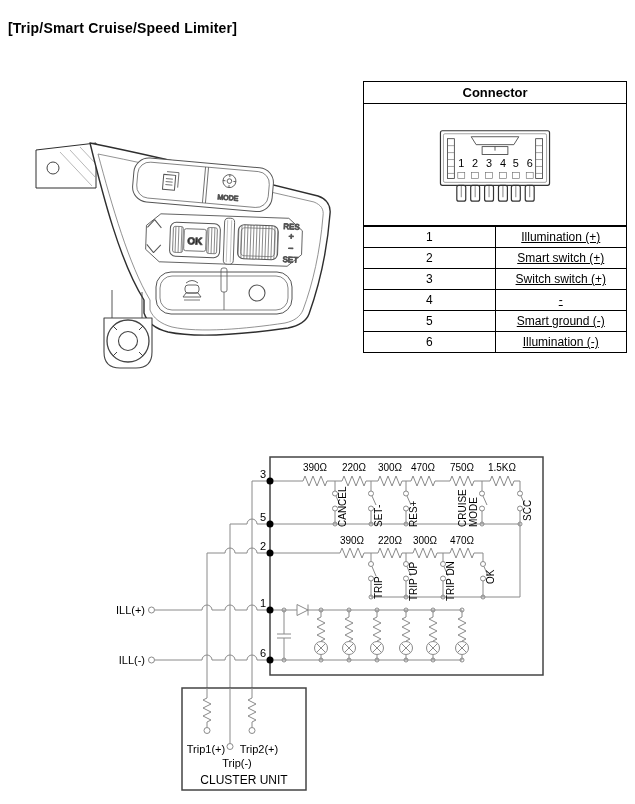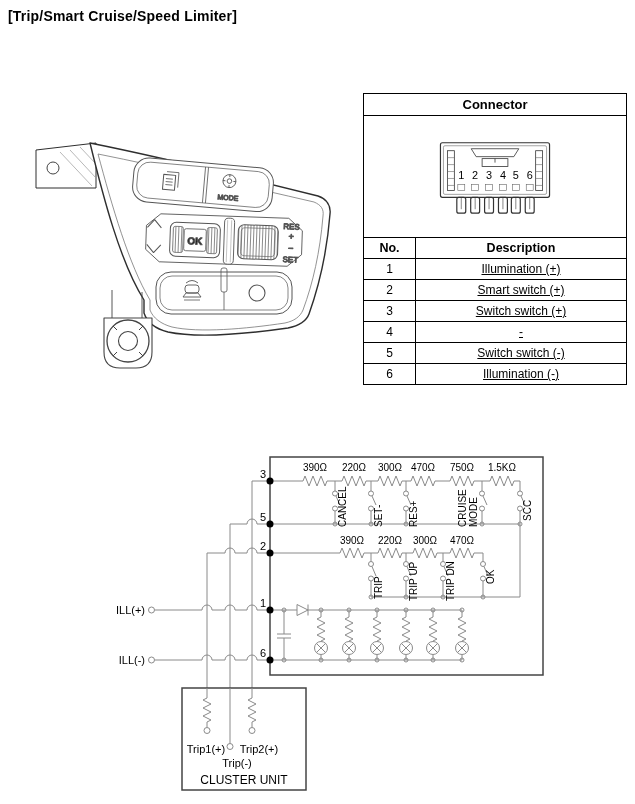--- a/index.html
+++ b/index.html
@@ -1,20 +1,20 @@
 <!DOCTYPE html>
 <html><head>
 <meta charset="utf-8">
 <style>
   html,body{margin:0;padding:0;background:#fff;}
   #page{position:relative;width:635px;height:804px;background:#fff;overflow:hidden;
         font-family:"Liberation Sans",sans-serif;color:#000;}
-  #title{position:absolute;left:8px;top:8px;font-size:14px;font-weight:bold;letter-spacing:0.2px;}
+  #title{position:absolute;left:8px;top:20px;font-size:14px;font-weight:bold;letter-spacing:0.2px;}
   
-  .conn-table{position:absolute;left:363px;top:93px;width:262px;border:1.5px solid #000;background:#fff;}
+  .conn-table{position:absolute;left:363px;top:81px;width:262px;border:1.5px solid #000;background:#fff;}
   .conn-header{height:21px;line-height:21px;text-align:center;font-weight:bold;font-size:13px;
                border-bottom:1.2px solid #000;}
   .conn-drawing{height:121px;border-bottom:1.2px solid #000;}
   .conn-drawing svg{display:block;}
   table.pins{border-collapse:collapse;width:100%;font-size:12px;table-layout:fixed;}
   table.pins th,table.pins td{border:1px solid #000;text-align:center;height:20px;padding:0;}
   table.pins th{font-weight:bold;font-size:12.5px;}
   table.pins .noCol{width:51px;}
   table.pins tr td:first-child{border-left:none;}
   table.pins tr td:last-child{border-right:none;text-decoration:underline;}
@@ -165,43 +165,39 @@
         <text x="111" y="64">2</text>
         <text x="125" y="64">3</text>
         <text x="139" y="64">4</text>
         <text x="152" y="64">5</text>
         <text x="166" y="64">6</text>
       </g>
     </svg>
   </div>
   <table class="pins">
     <tbody>
-          <tr>
-      <th class="noCol">No.</th>
-      <th>Description</th>
-    </tr>
     <tr>
             <td>1</td>
             <td>Illumination (+)</td>
           </tr>
     <tr>
             <td>2</td>
             <td>Smart switch (+)</td>
           </tr>
     <tr>
             <td>3</td>
             <td>Switch switch (+)</td>
           </tr>
     <tr>
             <td>4</td>
             <td>-</td>
           </tr>
     <tr>
             <td>5</td>
-            <td>Switch switch (-)</td>
+            <td>Smart ground (-)</td>
           </tr>
     <tr>
             <td>6</td>
             <td>Illumination (-)</td>
           </tr>
   </tbody>
       </table>
 </div>
 
 <svg class="circuit-svg" width="460" height="350" viewBox="95 450 460 350">

